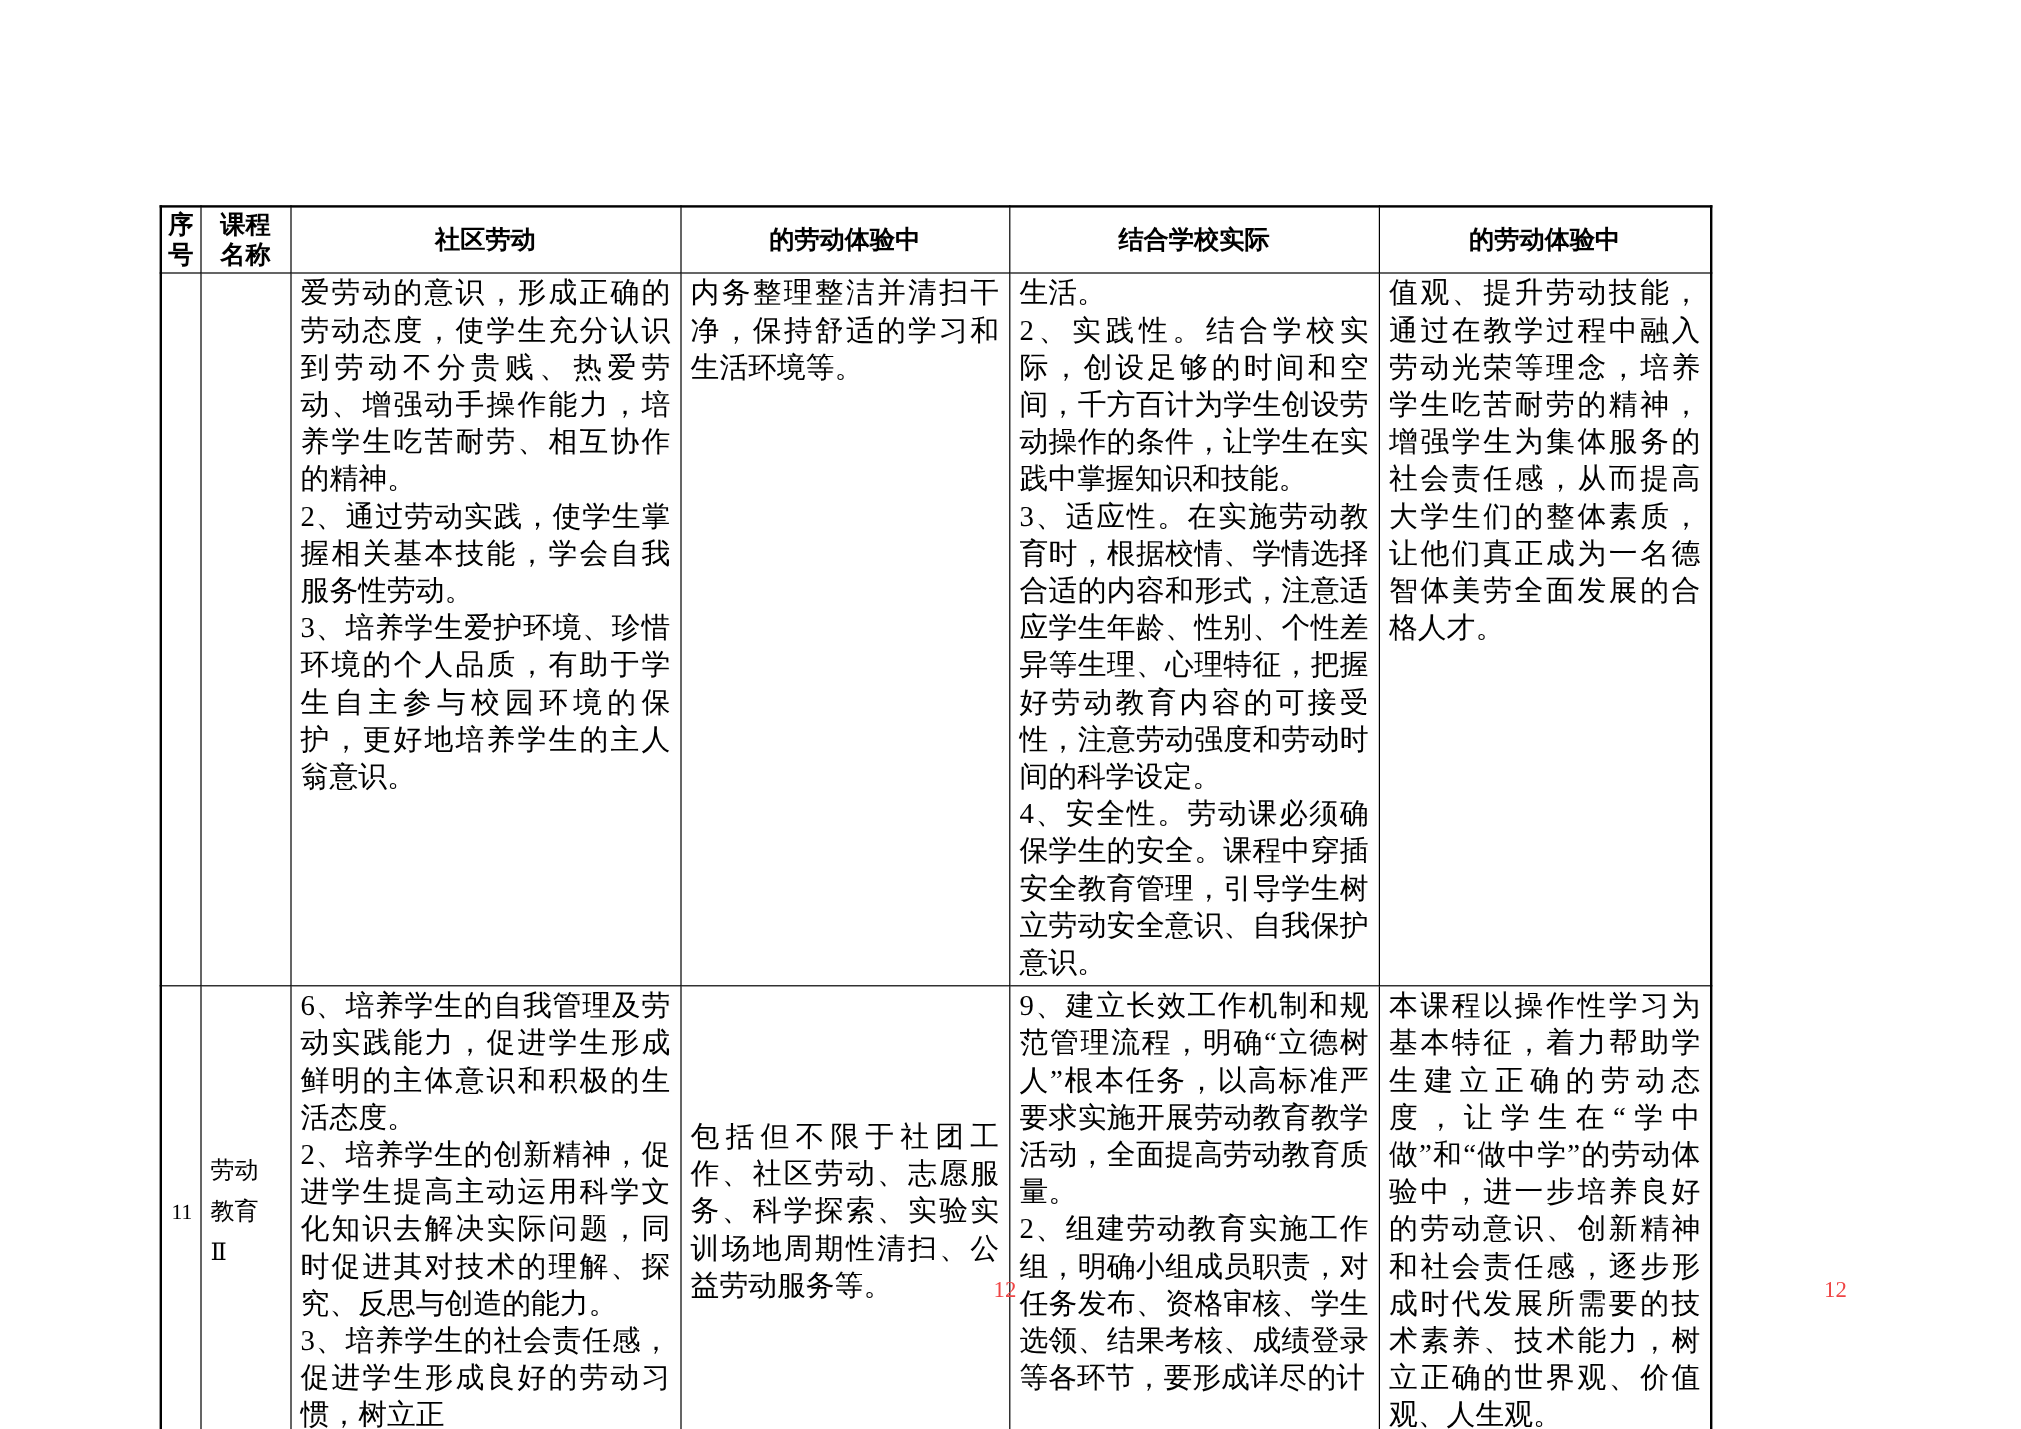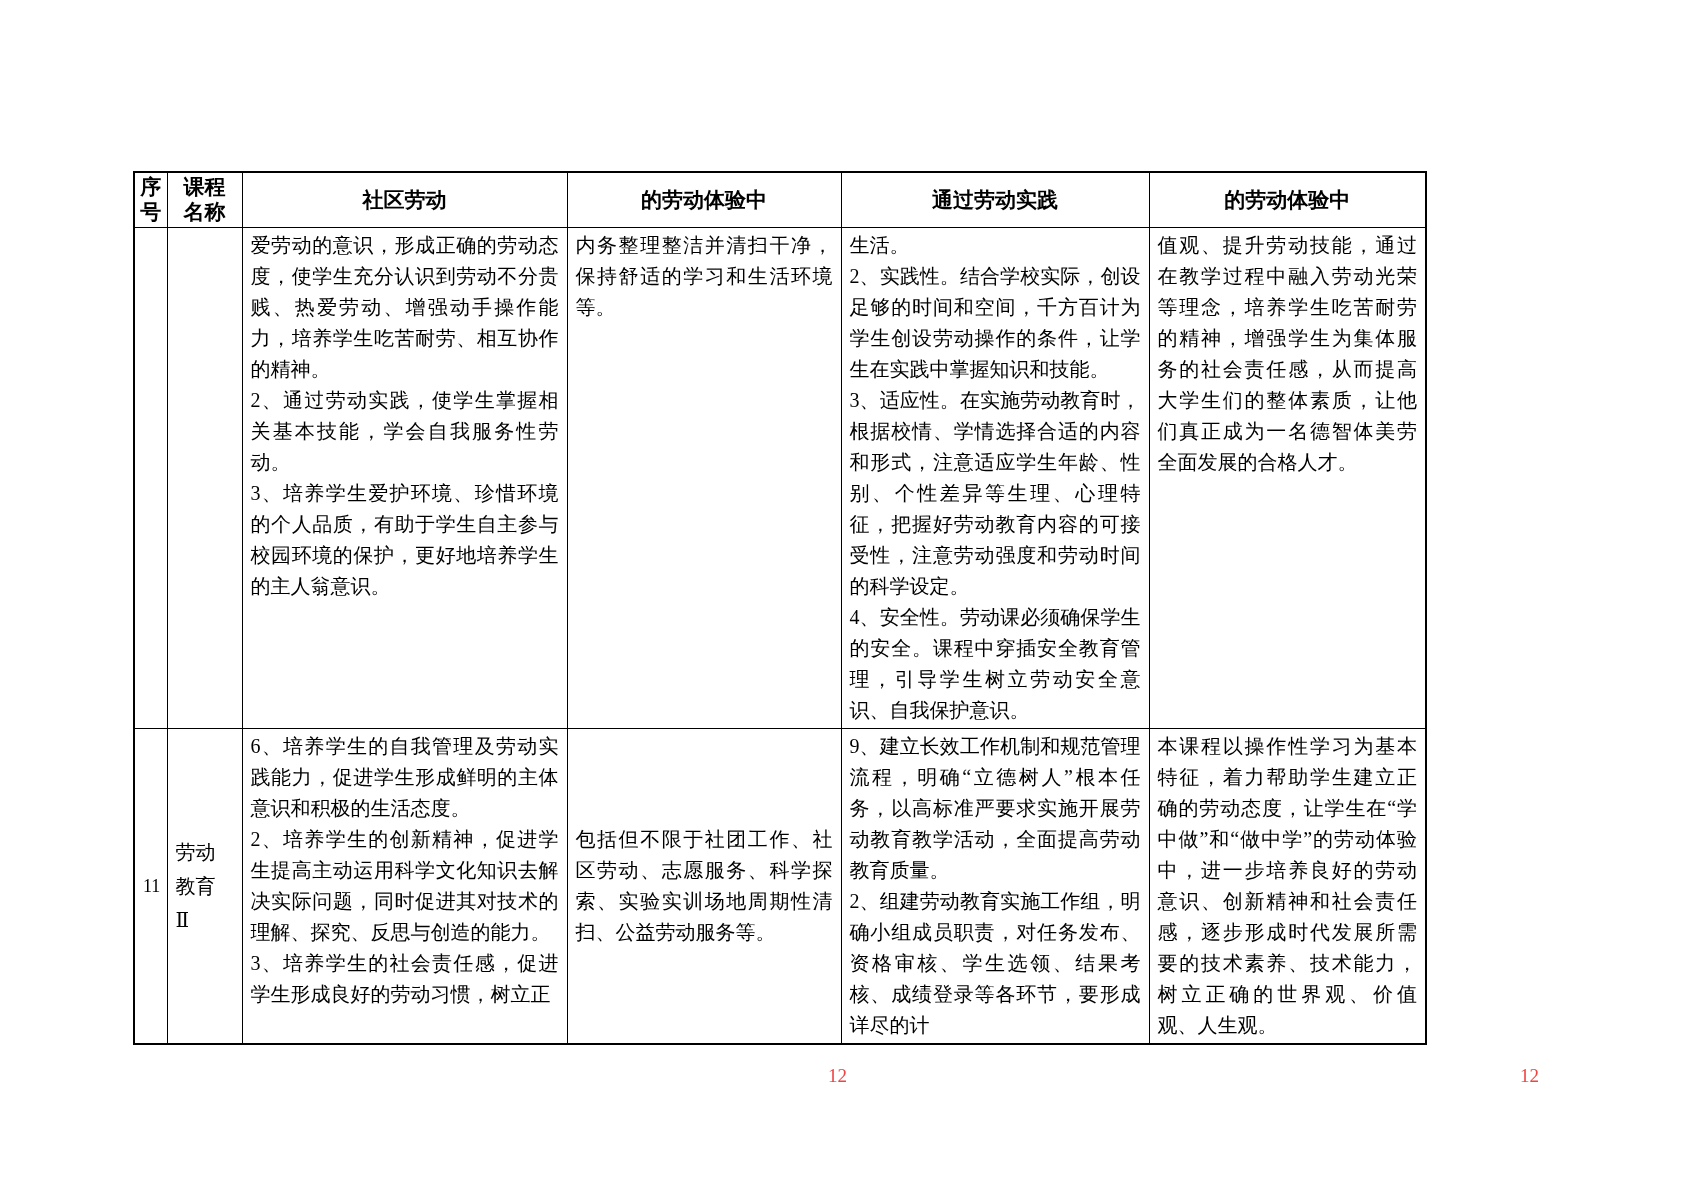--- a/index.html
+++ b/index.html
@@ -36,21 +36,21 @@
     height: 47px;
     font-weight: bold;
     font-size: 21px;
     line-height: 25px;
     text-align: center;
     vertical-align: middle;
     white-space: pre-line;
     padding: 2px 2px;
   }
   td.cell {
-    font-size: 20px;
+    font-size: 24px;
     line-height: 31px;
     white-space: pre-line;
     text-align: justify;
     text-justify: inter-character;
     vertical-align: top;
     padding-top: 4px;
   }
   tr.row-1 td { height: 476px; }
   tr.row-2 td { height: 284px; }
   td.seq-cell {
@@ -94,21 +94,21 @@
       <col style="width:277px">
     </colgroup>
     <thead>
       <tr class="header-row">
         <th>序
 号</th>
         <th>课程
 名称</th>
         <th>社区劳动</th>
         <th>的劳动体验中</th>
-        <th>通过劳动实践</th>
+        <th>结合学校实际</th>
         <th>的劳动体验中</th>
       </tr>
     </thead>
     <tbody>
       <tr class="row-1">
         <td class="cell seq-cell"></td>
         <td class="cell name-cell"></td>
         <td class="cell">爱劳动的意识，形成正确的劳动态度，使学生充分认识到劳动不分贵贱、热爱劳动、增强动手操作能力，培养学生吃苦耐劳、相互协作的精神。
 2、通过劳动实践，使学生掌握相关基本技能，学会自我服务性劳动。
 3、培养学生爱护环境、珍惜环境的个人品质，有助于学生自主参与校园环境的保护，更好地培养学生的主人翁意识。</td>

